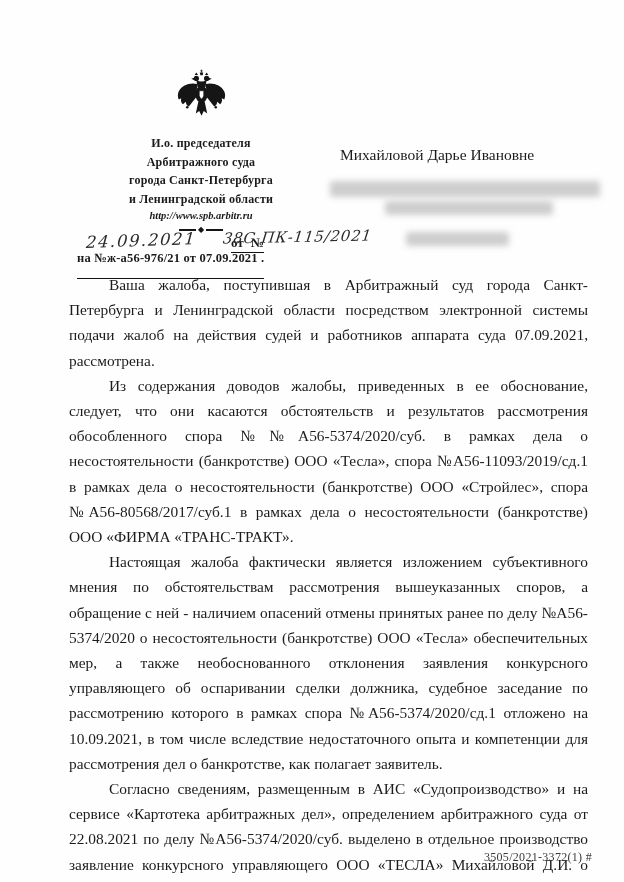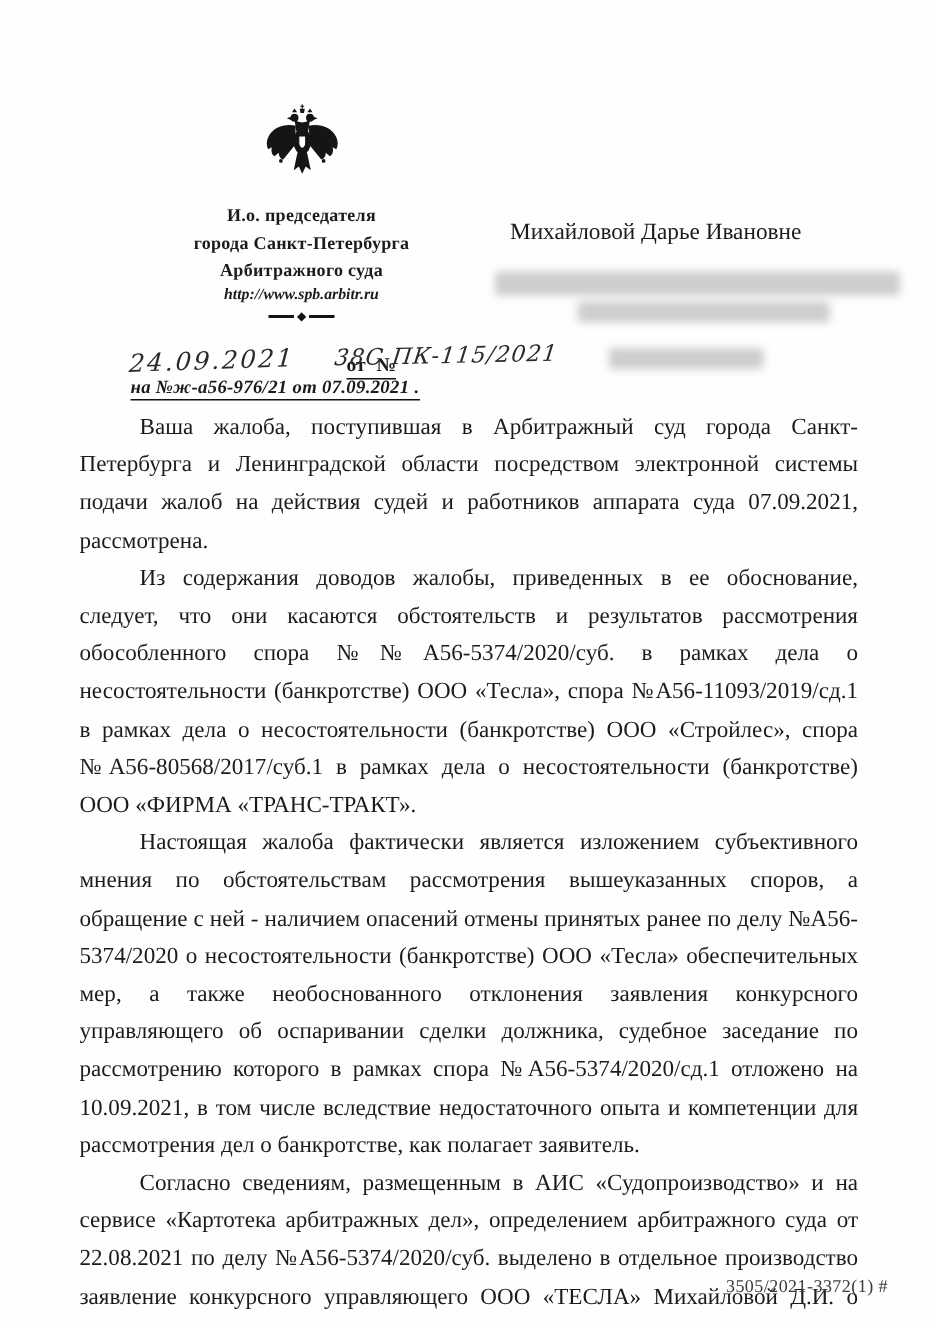--- a/index.html
+++ b/index.html
@@ -57,29 +57,28 @@
     position:absolute;left:183px;top:235px;
     font-size:13px;font-weight:bold;word-spacing:4px;
     border-bottom:1.6px solid #111;padding-bottom:1px;margin-left:48px;
   }
   .hw-number{
     position:absolute;left:223px;top:228px;
     font-size:15px;letter-spacing:0.8px;
     transform:rotate(-1.2deg) skewX(-8deg);
   }
   .in-reply{
-    position:absolute;left:87px;top:251px;
+    position:absolute;left:77px;top:251px;
     font-size:12.5px;font-weight:bold;letter-spacing:0.2px;
-    border-bottom:1.6px solid #111;padding-bottom:0px;
+    border-bottom:1.6px solid #111;padding-bottom:12px;
     white-space:nowrap;
-    font-style:italic;
   }
   
   .body-text{
-    position:absolute;left:53px;top:272px;width:519px;
+    position:absolute;left:69px;top:272px;width:519px;
     font-size:15.4px;line-height:25.2px;
     text-align:justify;
   }
   .body-text p{margin:0;text-indent:40px;}
   .body-text p.continues{text-align-last:justify;}
   
   .doc-id{
     position:absolute;right:32px;top:850px;
     font-size:12px;color:#3a3a3a;letter-spacing:0.3px;
   }
@@ -114,22 +113,23 @@
 
         <path d="M44.5 58 L40 79 L46 74.5 L50 83 L54 74.5 L60 79 L55.5 58 Z"></path>
 
         <circle cx="25" cy="68" r="2.2"></circle>
         <circle cx="75" cy="68" r="2.2"></circle>
       </g>
 
       <path d="M46 39 h8 v8 q0 4.5 -4 6.5 q-4 -2 -4 -6.5 z" fill="#ffffff" stroke="#151515" stroke-width="1.2"></path>
     </svg>
     <div class="lh-title">И.о. председателя</div>
+    <div class="lh-title">Арбитражного суда</div>
     <div class="lh-title">города Санкт-Петербурга</div>
-    <div class="lh-title">Арбитражного суда</div>
+    <div class="lh-title">и Ленинградской области</div>
     <div class="lh-url">http://www.spb.arbitr.ru</div>
     <div class="divider">
       <span class="bar"></span>
       <span class="diamond">◆</span>
       <span class="bar"></span>
     </div>
   </div>
 
   <div class="addressee">Михайловой Дарье Ивановне</div>
   <div class="redaction red1"></div>

